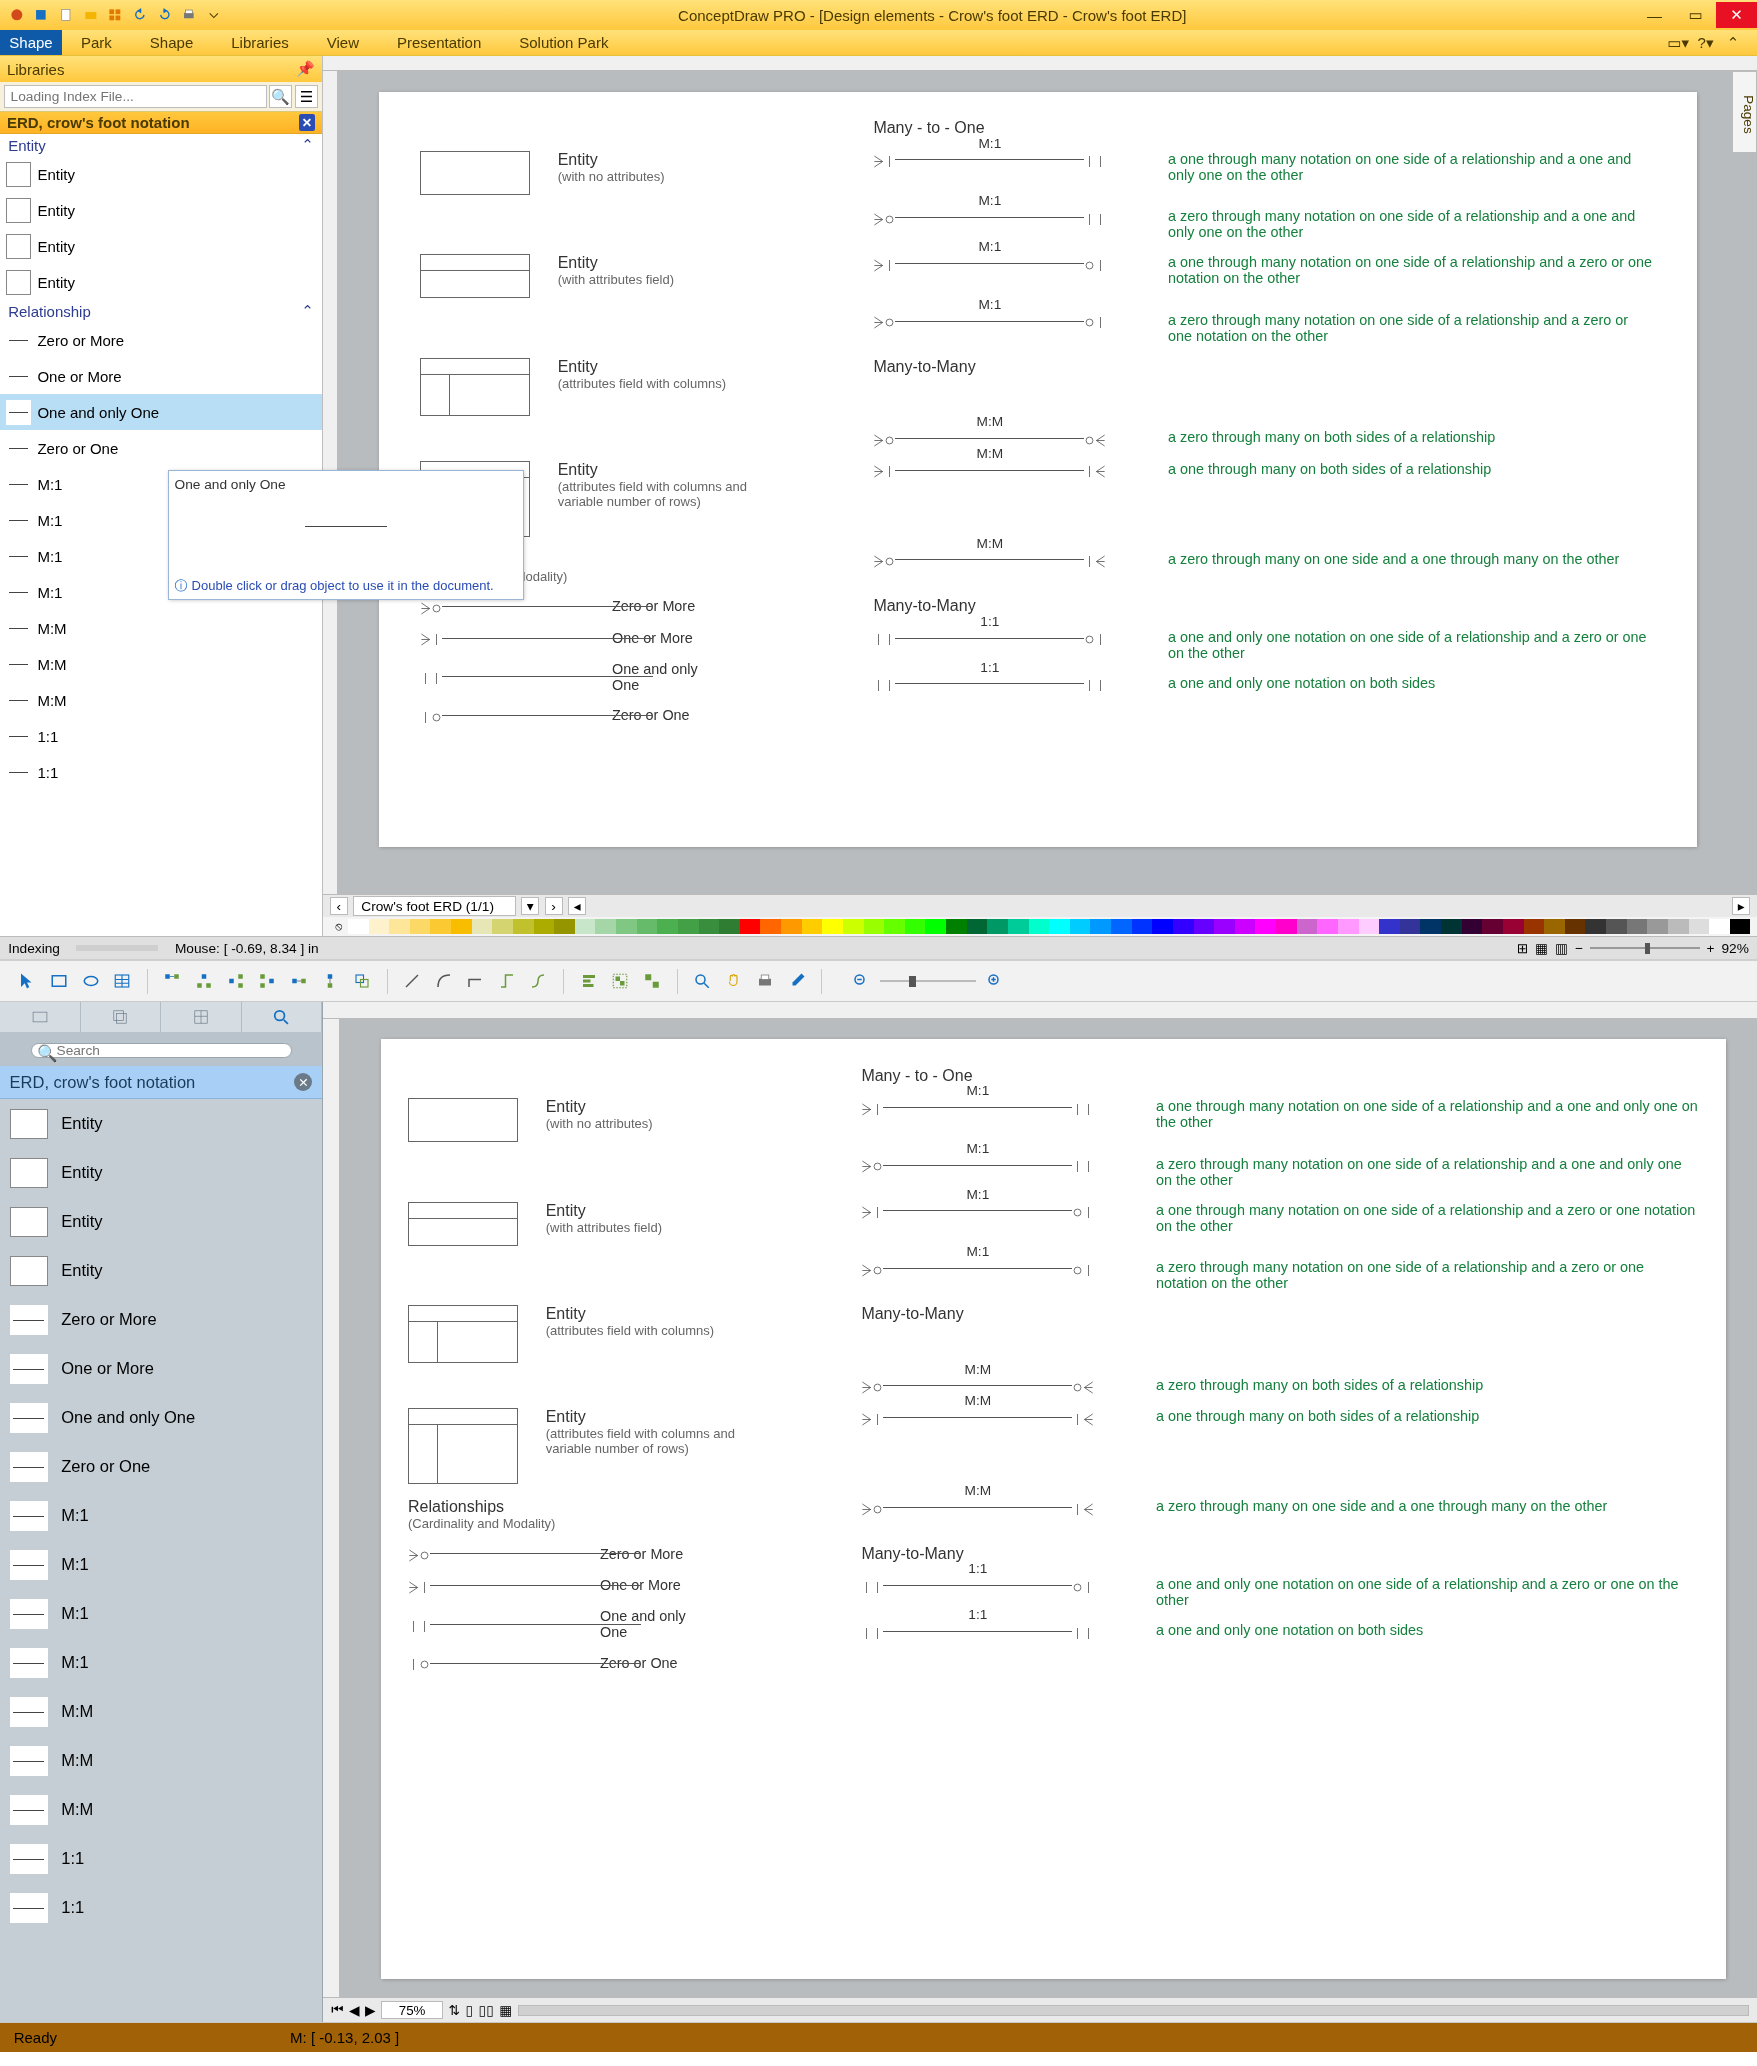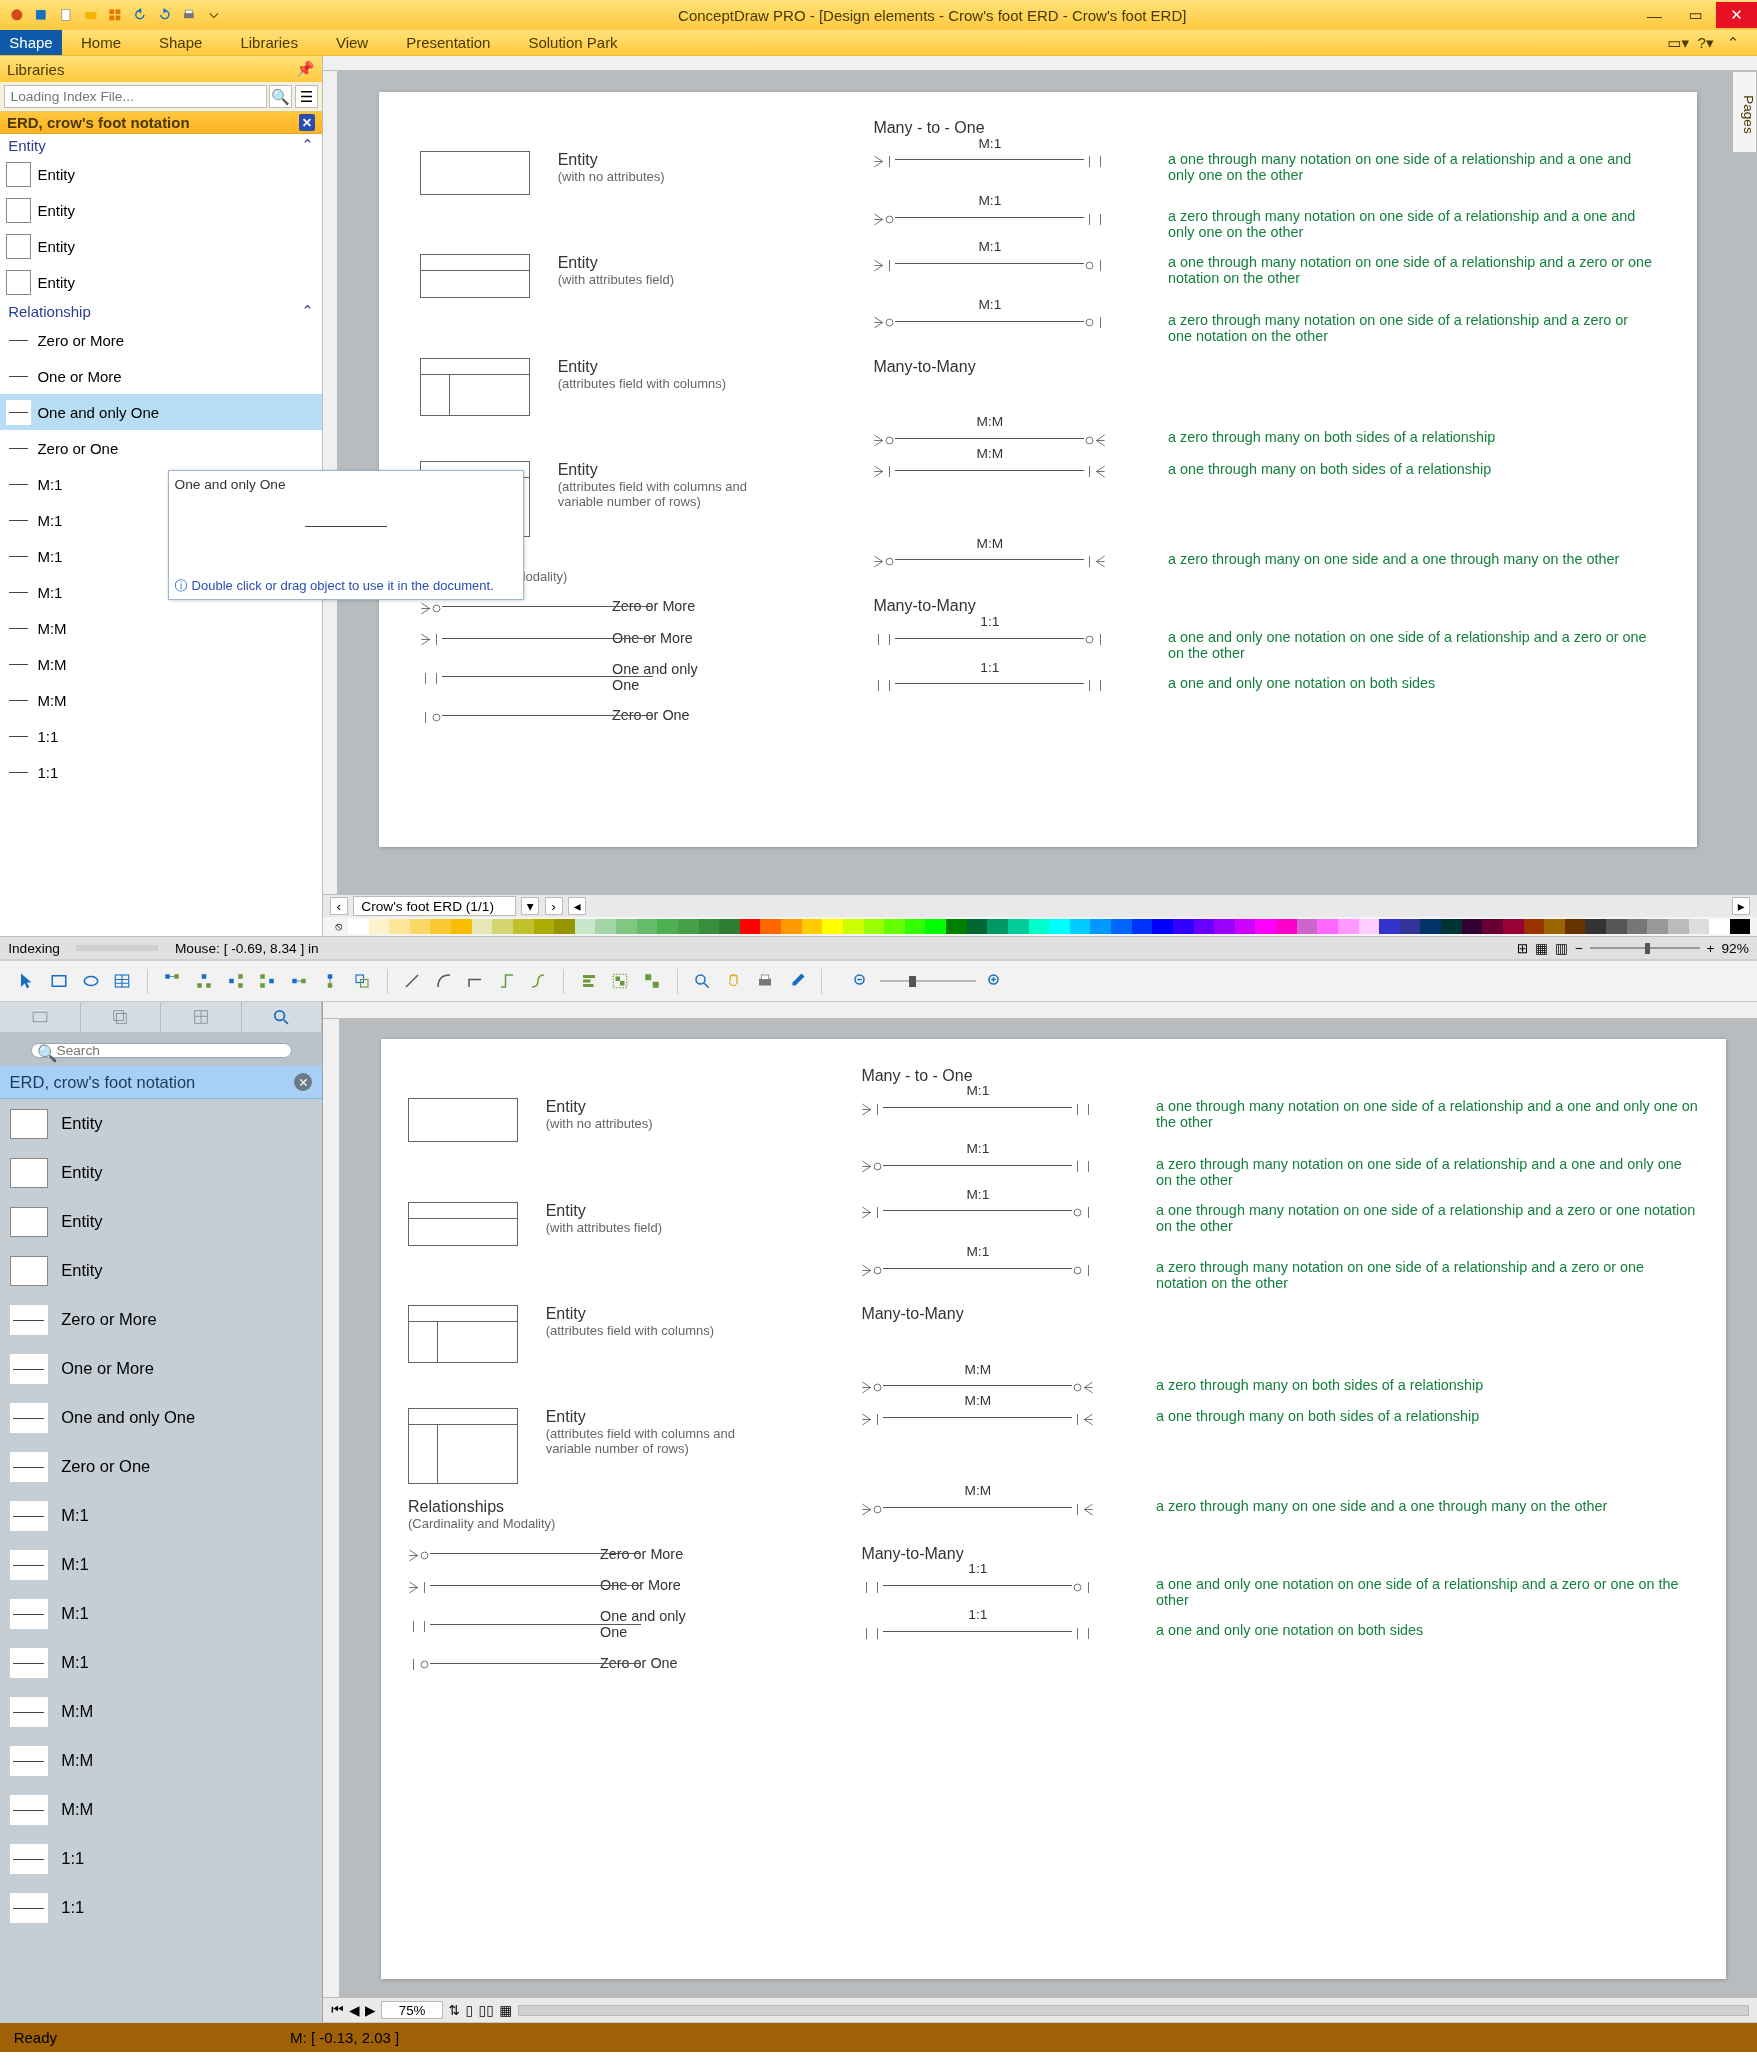--- a/index.html
+++ b/index.html
@@ -236,21 +236,21 @@
     <div class="app1-title-text">ConceptDraw PRO - [Design elements - Crow's foot ERD - Crow's foot ERD]</div>
     <div class="app1-winbtns">
       <div class="winbtn">—</div>
       <div class="winbtn">▭</div>
       <div class="winbtn close">✕</div>
     </div>
   </div>
 
   <div class="app1-ribbon">
     <div class="ribbon-file">Shape</div>
-    <div class="ribbon-tab">Home</div>
+    <div class="ribbon-tab">Park</div>
     <div class="ribbon-tab">Shape</div>
     <div class="ribbon-tab">Libraries</div>
     <div class="ribbon-tab">View</div>
     <div class="ribbon-tab">Presentation</div>
     <div class="ribbon-tab">Solution Park</div>
     <div class="ribbon-right">
       <div class="rr-btn">▭▾</div>
       <div class="rr-btn">?▾</div>
       <div class="rr-btn">⌃</div>
     </div>

